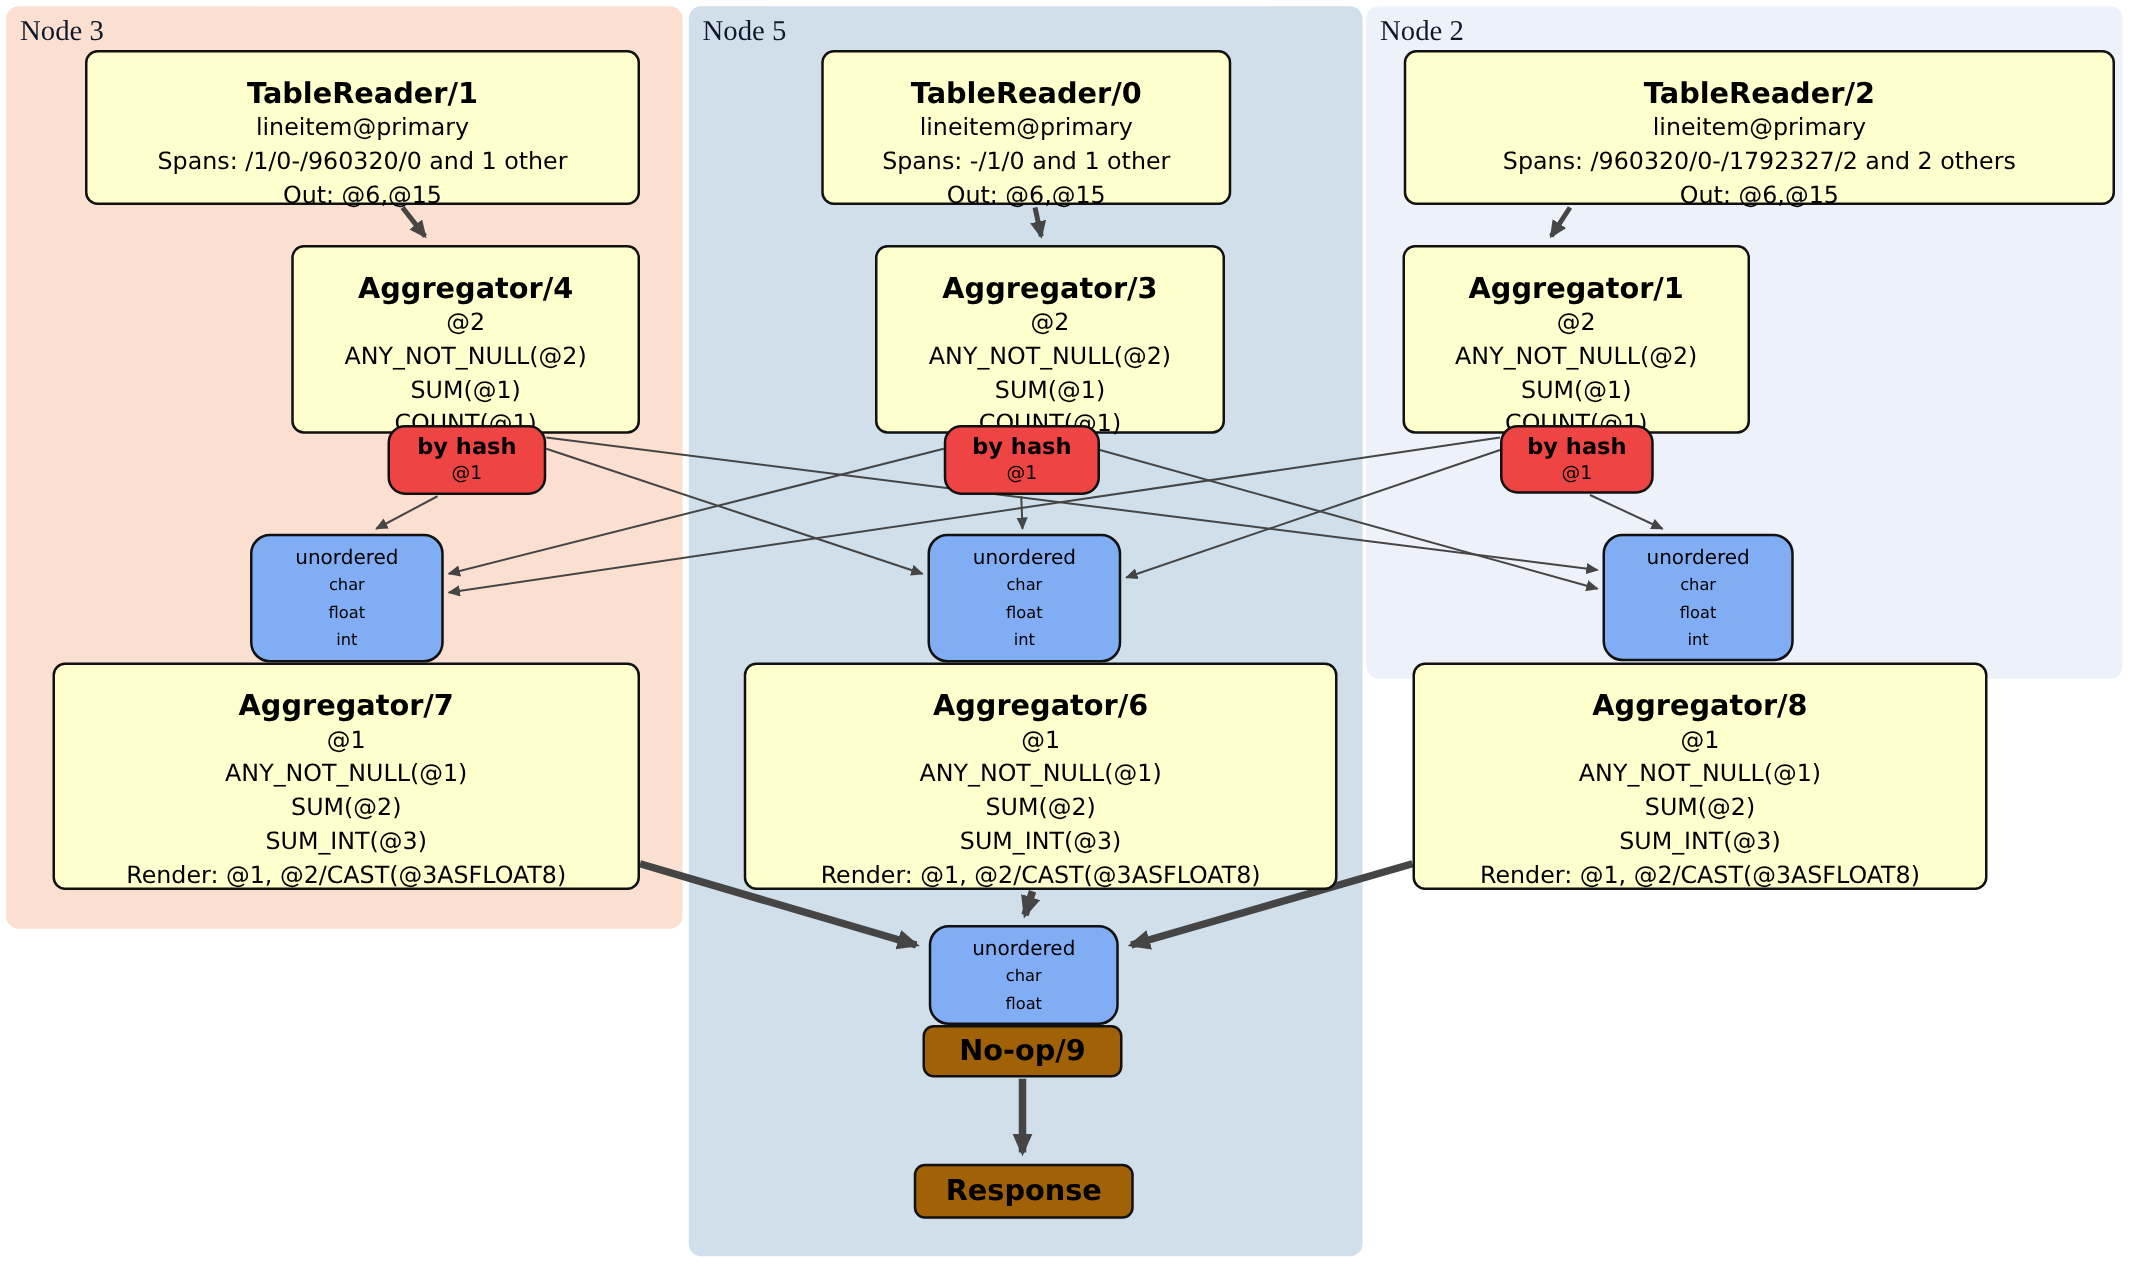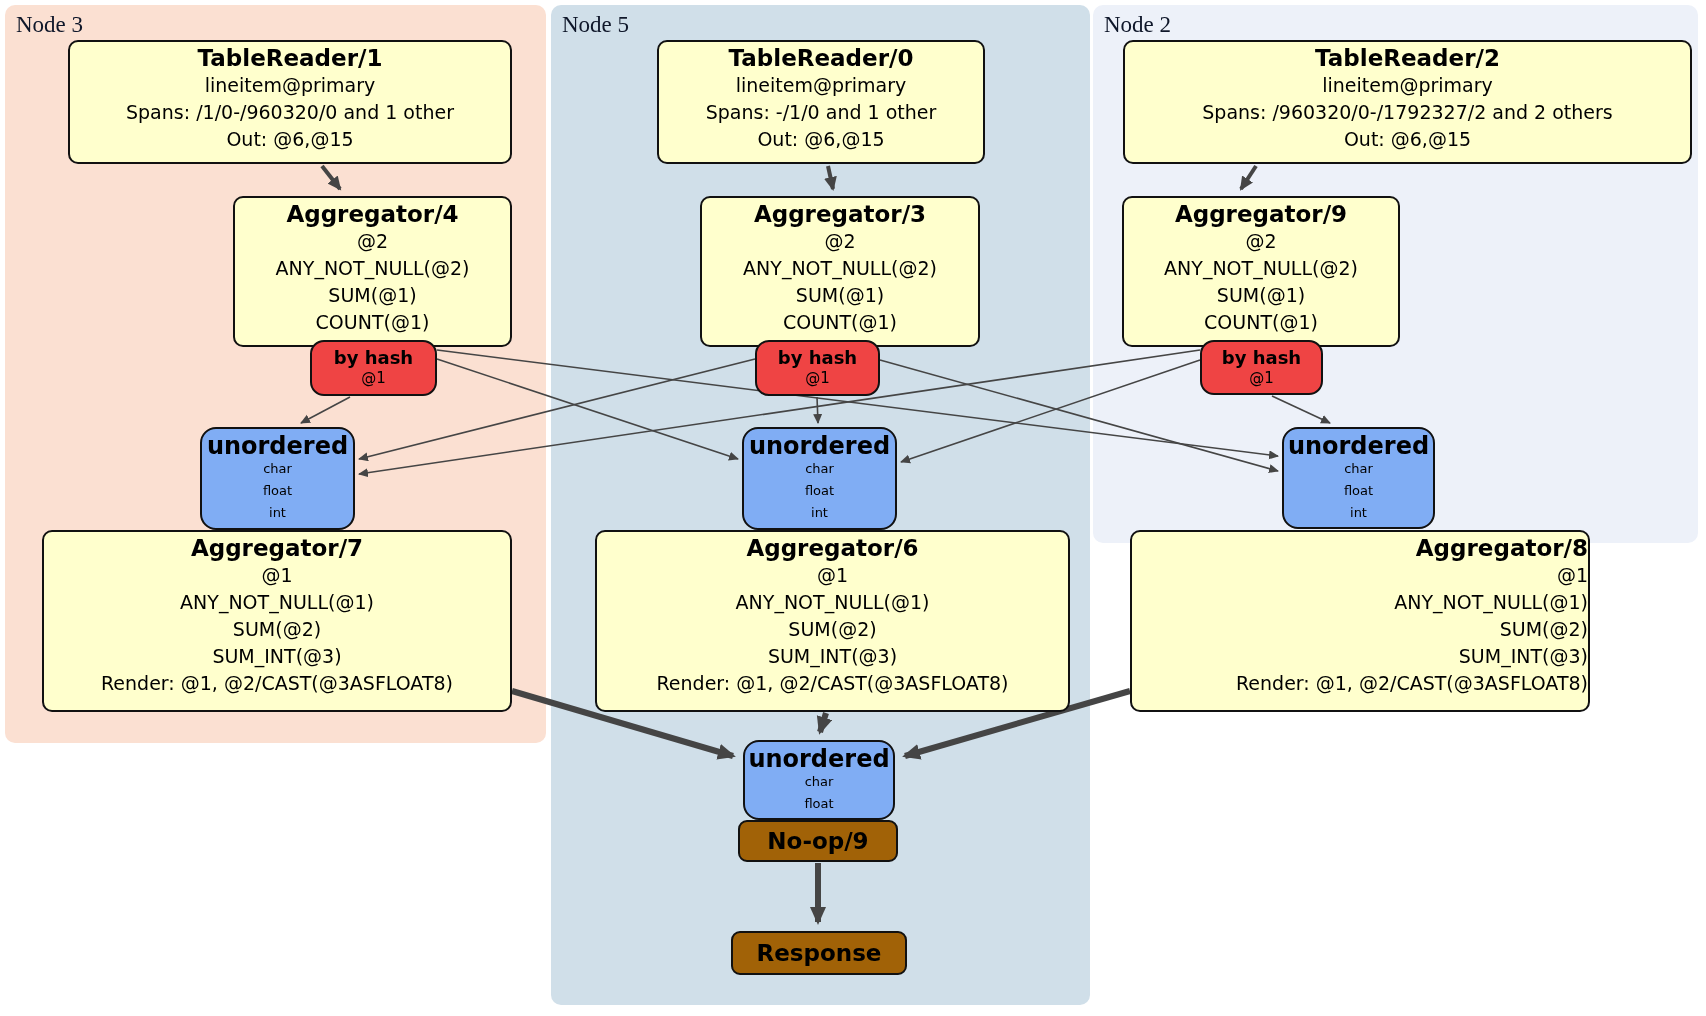--- a/index.html
+++ b/index.html
@@ -13,54 +13,54 @@
   .group{position:absolute;border-radius:10px;z-index:0;}
   .group-label{position:absolute;top:7px;left:11px;font-size:23px;color:#0f172a;white-space:nowrap;font-family:Liberation Serif, serif;}
   #group-node3{left:5px;top:5px;width:541px;height:738px;background:#fbe0d2;}
   #group-node1{left:551px;top:5px;width:539px;height:1000px;background:#d0dfe9;}
   #group-node2{left:1093px;top:5px;width:605px;height:538px;background:#edf1f9;}
 
   svg.edges{position:absolute;left:0;top:0;z-index:1;}
 
   .pbox{
     position:absolute;background:#ffffcd;border:2px solid #111;border-radius:10px;
-    text-align:center;box-sizing:border-box;padding-top:2px;z-index:2;
+    text-align:center;box-sizing:border-box;padding-top:19px;z-index:2;
   }
   .pbox .title{font-size:23px;font-weight:bold;line-height:28px;display:block;}
   .pbox .line{font-size:19px;line-height:27px;display:block;white-space:nowrap;}
 
   .router{
     position:absolute;background:#ef4444;border:2px solid #111;border-radius:14px;
     text-align:center;box-sizing:border-box;z-index:3;
   }
   .router .title{font-size:18px;font-weight:bold;line-height:23px;display:block;margin-top:4px;}
   .router .detail{font-size:15px;line-height:18px;display:block;}
 
   .sync{
     position:absolute;background:#80adf4;border:2px solid #111;border-radius:16px;
     text-align:center;box-sizing:border-box;z-index:3;
   }
-  .sync .title{font-size:24px;font-weight:bold;line-height:24px;display:block;margin-top:5px;}
+  .sync .title{font-size:16px;font-weight:normal;line-height:24px;display:block;margin-top:5px;}
   .sync .line{font-size:13px;line-height:22px;display:block;}
 
   .tbox{
     position:absolute;background:#a16207;border:2px solid #111;border-radius:9px;
     display:flex;align-items:center;justify-content:center;
     font-size:23px;font-weight:bold;box-sizing:border-box;z-index:2;
   }
 
   #tr1{left:68px;top:40px;width:444px;height:124px;}
   #tr0{left:657px;top:40px;width:328px;height:124px;}
   #tr2{left:1123px;top:40px;width:569px;height:124px;}
   #agg4{left:233px;top:196px;width:279px;height:151px;}
   #agg3{left:700px;top:196px;width:280px;height:151px;}
   #agg5{left:1122px;top:196px;width:278px;height:151px;}
   #agg7{left:42px;top:530px;width:470px;height:182px;}
   #agg6{left:595px;top:530px;width:475px;height:182px;}
-  #agg8{left:1130px;top:530px;width:460px;height:182px;text-align:right;}
+  #agg8{left:1130px;top:530px;width:460px;height:182px;}
   #bh3{left:310px;top:340px;width:127px;height:56px;}
   #bh1{left:755px;top:340px;width:125px;height:56px;}
   #bh2{left:1200px;top:340px;width:123px;height:55px;}
   #un3{left:200px;top:427px;width:155px;height:103px;}
   #un1{left:742px;top:427px;width:155px;height:103px;}
   #un2{left:1282px;top:427px;width:153px;height:102px;}
   #unfinal{left:743px;top:740px;width:152px;height:80px;}
   #noop{left:738px;top:820px;width:160px;height:42px;}
   #response{left:731px;top:931px;width:176px;height:44px;}
 </style>
@@ -143,21 +143,21 @@
   <span class="line">COUNT(@1)</span>
 </div>
 <div class="pbox" id="agg3">
   <span class="title">Aggregator/3</span>
   <span class="line">@2</span>
   <span class="line">ANY_NOT_NULL(@2)</span>
   <span class="line">SUM(@1)</span>
   <span class="line">COUNT(@1)</span>
 </div>
 <div class="pbox" id="agg5">
-  <span class="title">Aggregator/9</span>
+  <span class="title">Aggregator/1</span>
   <span class="line">@2</span>
   <span class="line">ANY_NOT_NULL(@2)</span>
   <span class="line">SUM(@1)</span>
   <span class="line">COUNT(@1)</span>
 </div>
 
 <div class="router" id="bh3">
   <span class="title">by hash</span>
   <span class="detail">@1</span>
 </div>

